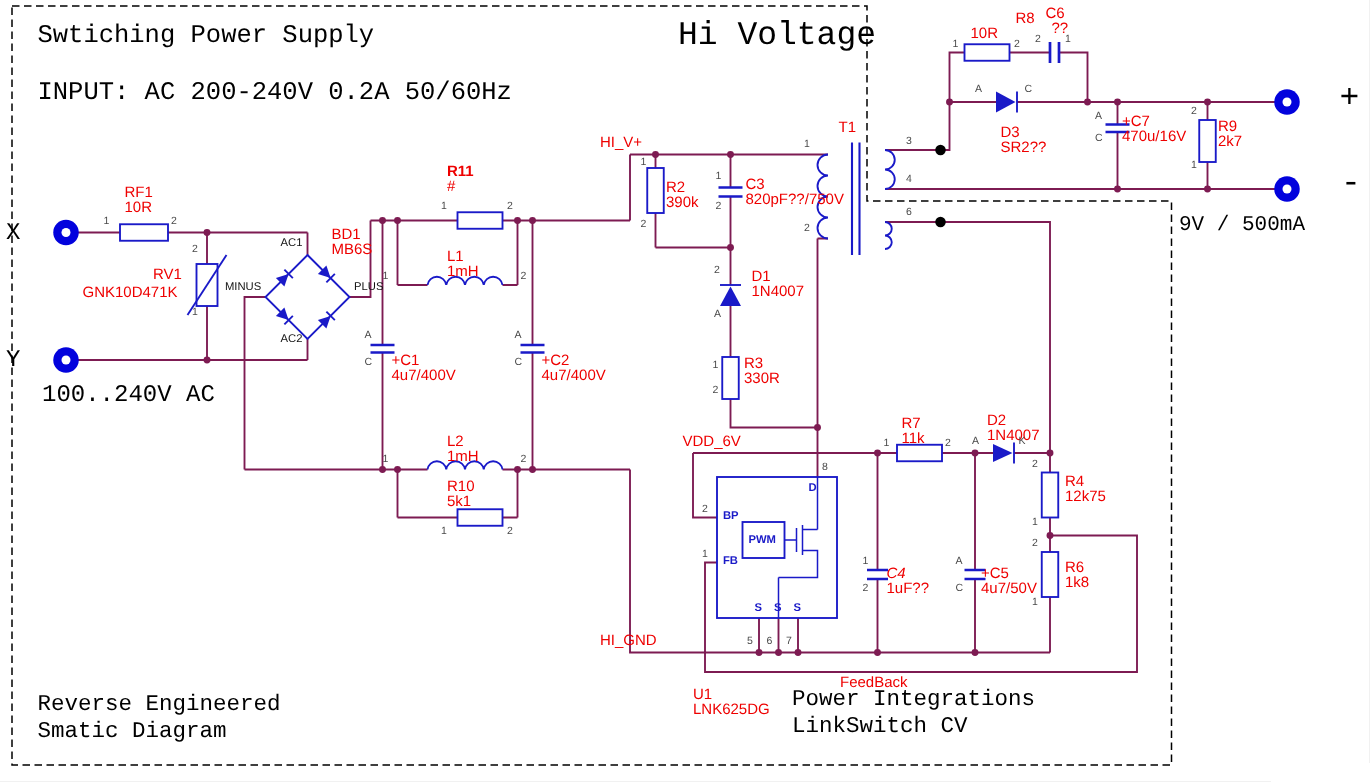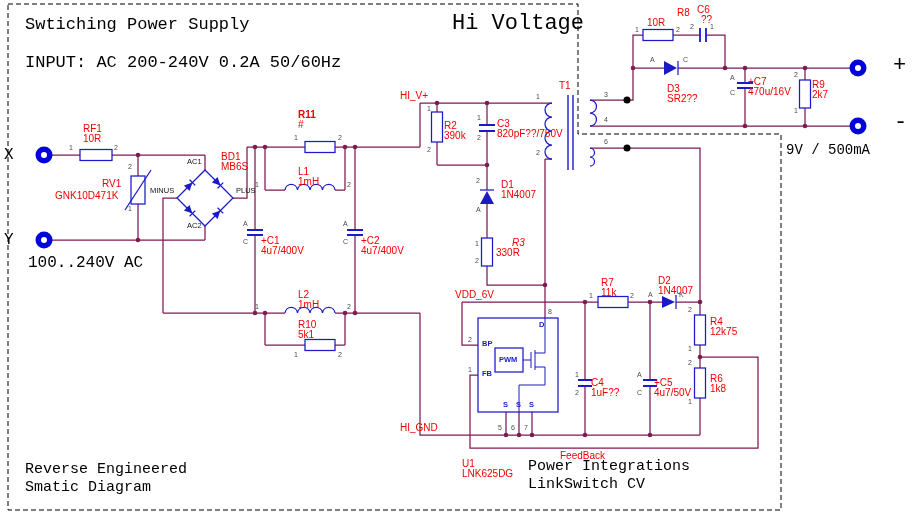--- a/index.html
+++ b/index.html
@@ -238,42 +238,42 @@
       <div class="lbl red" style="left: 298px; top: 290px;">L2</div>
       <div class="lbl red" style="left: 298px; top: 300px;">1mH</div>
       <div class="lbl red" style="left: 298px; top: 320px;">R10</div>
       <div class="lbl red" style="left: 298px; top: 330px;">5k1</div>
       <div class="lbl red" style="left: 444px; top: 121px;">R2</div>
       <div class="lbl red" style="left: 444px; top: 131px;">390k</div>
       <div class="lbl red" style="left: 497px; top: 119px;">C3</div>
       <div class="lbl red" style="left: 497px; top: 129px;">820pF??/750V</div>
       <div class="lbl red" style="left: 501px; top: 180px;">D1</div>
       <div class="lbl red" style="left: 501px; top: 190px;">1N4007</div>
-      <div class="lbl red" style="left: 512px; top: 238px; font-style: italic;">R3</div>
+      <div class="lbl red" style="left: 496px; top: 238px;">R3</div>
       <div class="lbl red" style="left: 496px; top: 248px;">330R</div>
       <div class="lbl red" style="left: 559px; top: 81px;">T1</div>
       <div class="lbl red" style="left: 647px; top: 8px; padding-left: 30px;">R8</div>
       <div class="lbl red" style="left: 647px; top: 18px;">10R</div>
       <div class="lbl red" style="left: 697px; top: 5px;">C6</div>
       <div class="lbl red" style="left: 701px; top: 15px;">??</div>
       <div class="lbl red" style="left: 667px; top: 84px;">D3</div>
       <div class="lbl red" style="left: 667px; top: 94px;">SR2??</div>
       <div class="lbl red" style="left: 748px; top: 77px;">+C7</div>
       <div class="lbl red" style="left: 748px; top: 87px;">470u/16V</div>
       <div class="lbl red" style="left: 812px; top: 80px;">R9</div>
       <div class="lbl red" style="left: 812px; top: 90px;">2k7</div>
       <div class="lbl red" style="left: 601px; top: 278px;">R7</div>
       <div class="lbl red" style="left: 601px; top: 288px;">11k</div>
       <div class="lbl red" style="left: 658px; top: 276px;">D2</div>
       <div class="lbl red" style="left: 658px; top: 286px;">1N4007</div>
       <div class="lbl red" style="left: 710px; top: 317px;">R4</div>
       <div class="lbl red" style="left: 710px; top: 327px;">12k75</div>
       <div class="lbl red" style="left: 710px; top: 374px;">R6</div>
       <div class="lbl red" style="left: 710px; top: 384px;">1k8</div>
-      <div class="lbl red" style="left: 591px; top: 378px;">C4</div>
+      <div class="lbl red" style="left: 591px; top: 378px; font-style: italic;">C4</div>
       <div class="lbl red" style="left: 591px; top: 388px;">1uF??</div>
       <div class="lbl red" style="left: 654px; top: 378px;">+C5</div>
       <div class="lbl red" style="left: 654px; top: 388px;">4u7/50V</div>
       <div class="lbl red" style="left: 462px; top: 459px;">U1</div>
       <div class="lbl red" style="left: 462px; top: 469px;">LNK625DG</div>
       <div class="lbl red" style="left: 400px; top: 91px;">HI_V+</div>
       <div class="lbl red" style="left: 455px; top: 290px;">VDD_6V</div>
       <div class="lbl red" style="left: 400px; top: 423px;">HI_GND</div>
       <div class="lbl red" style="left: 560px; top: 451px;">FeedBack</div>
       <div class="lbl sb" style="left: 150px; top: 187px;">MINUS</div>

